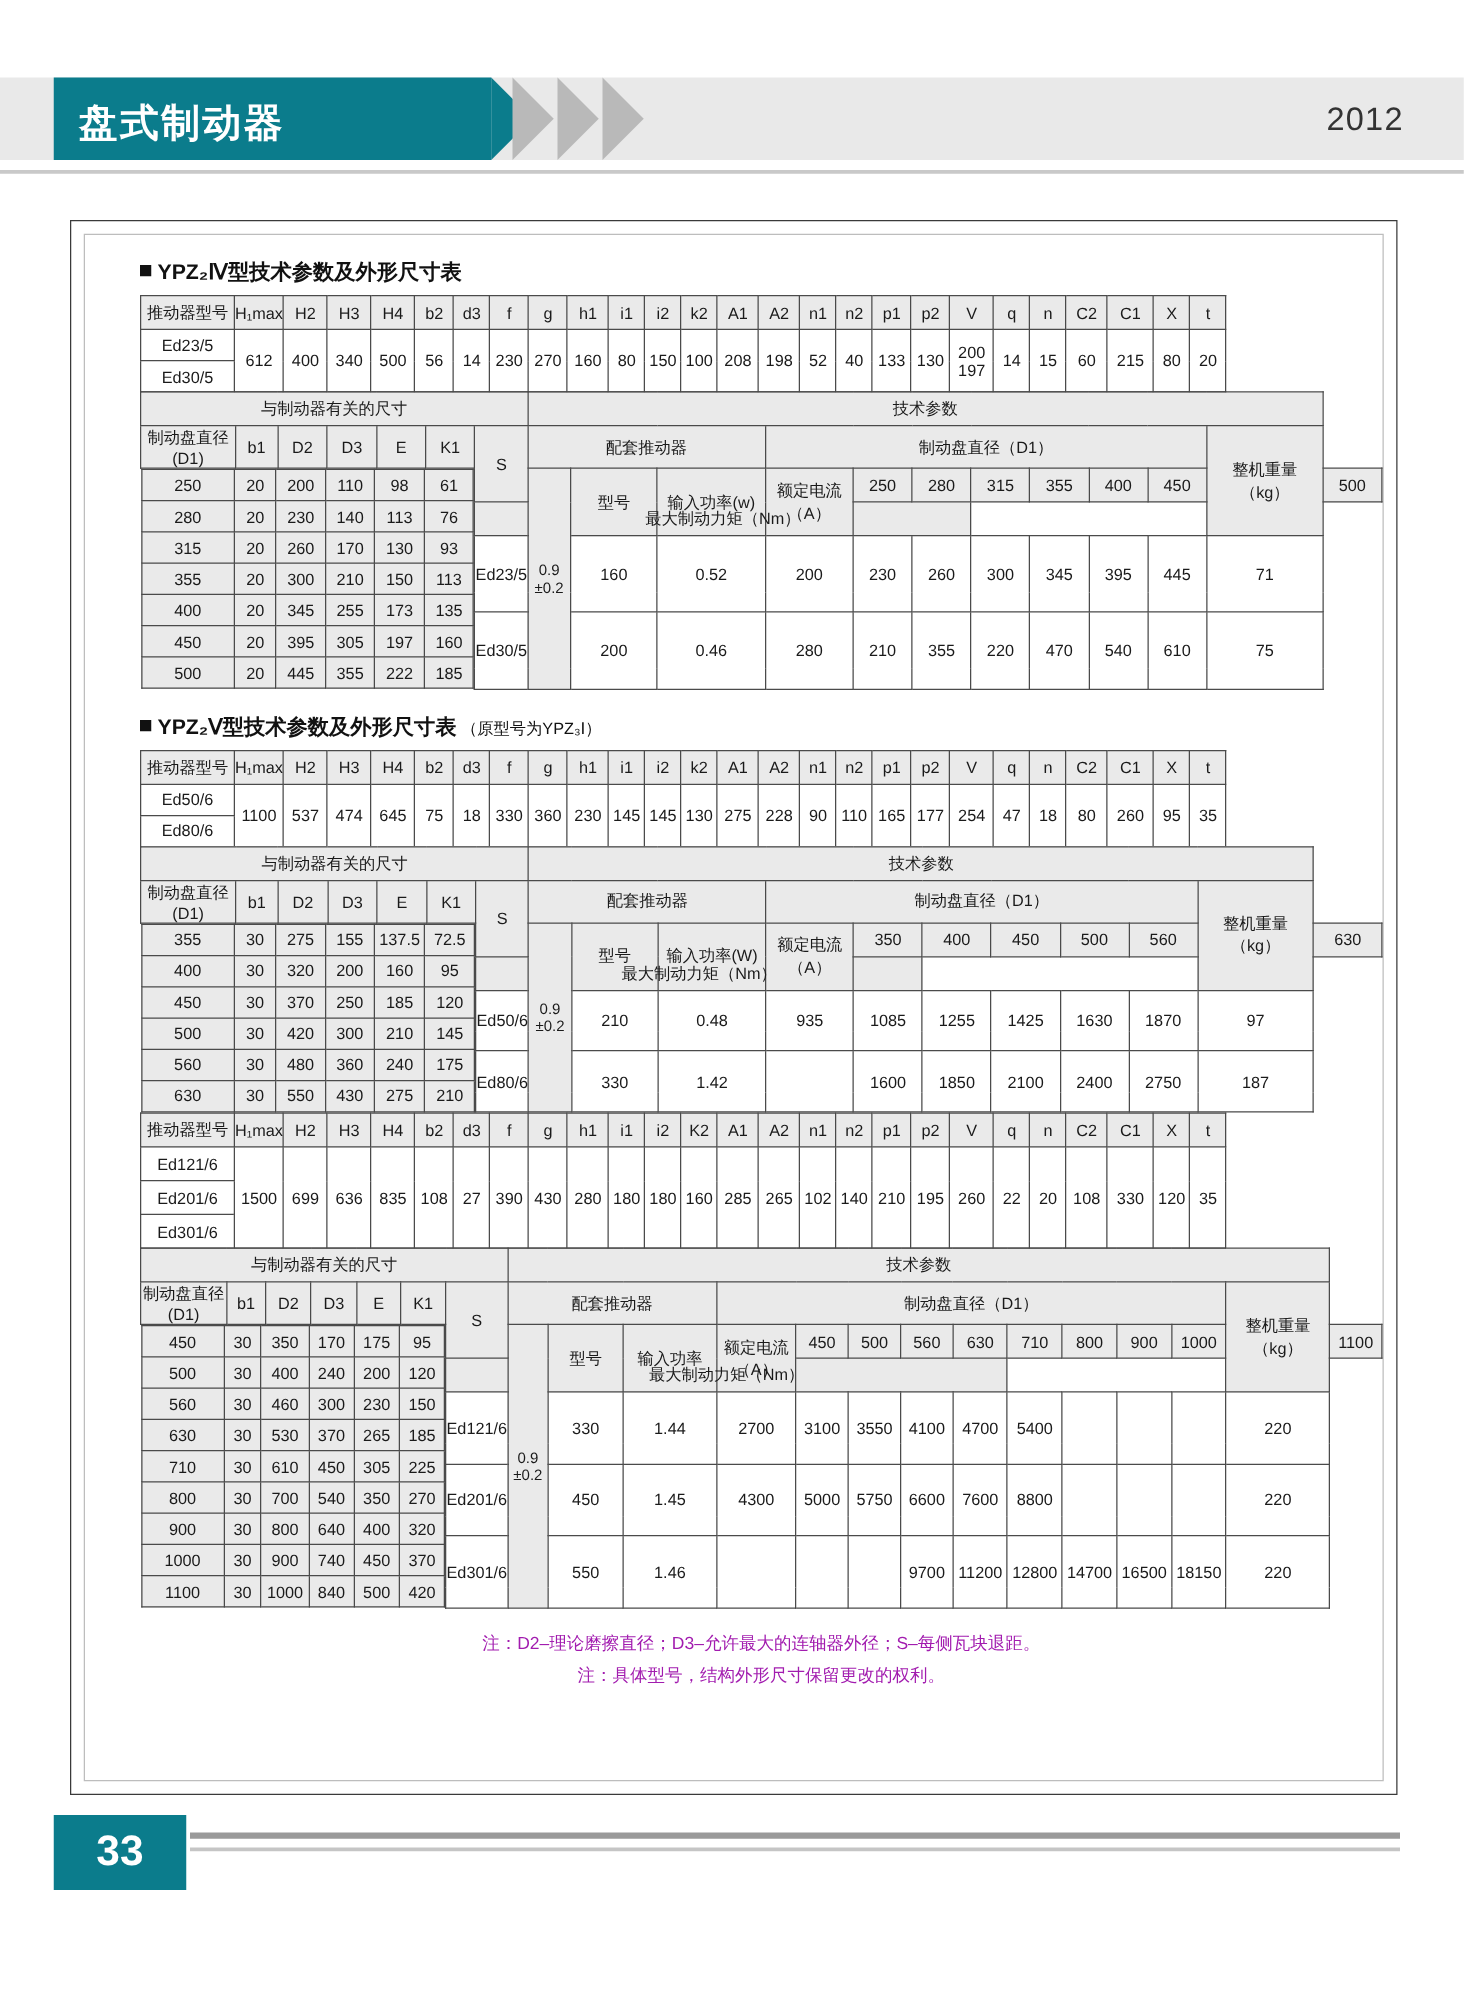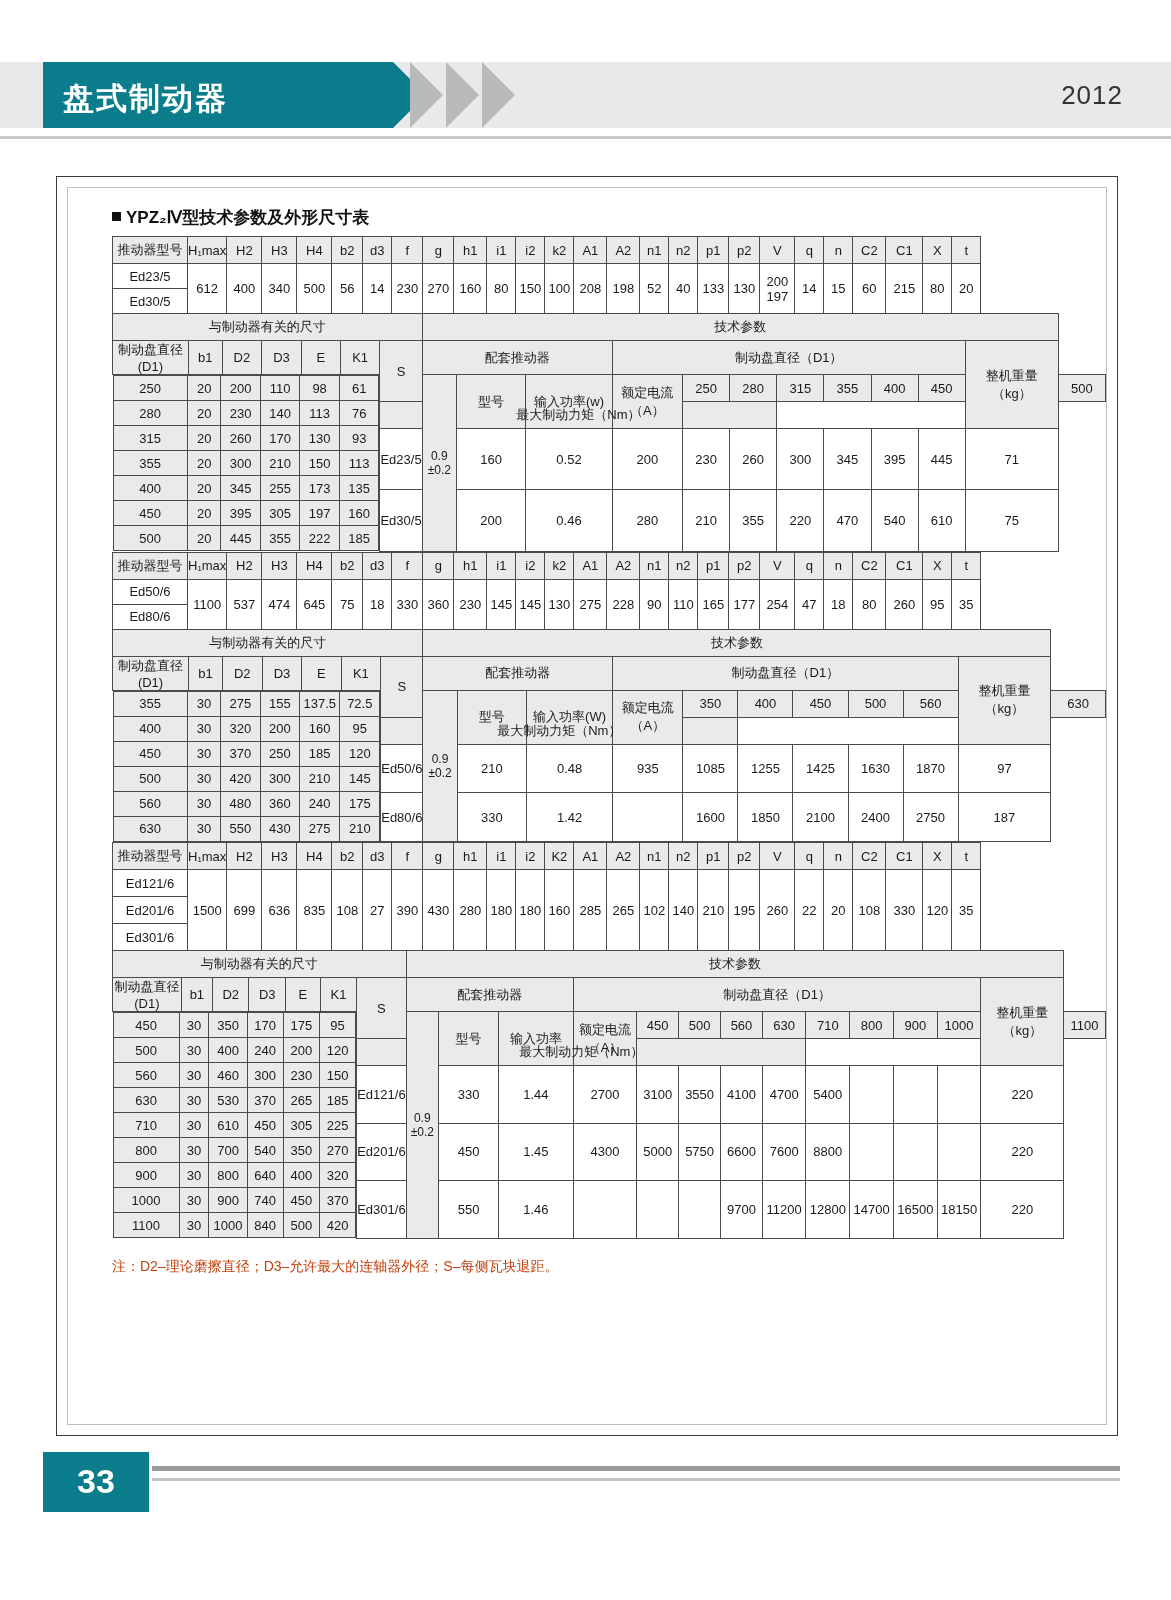--- a/index.html
+++ b/index.html
@@ -31,21 +31,21 @@
 
   .sec-head{margin:18px 0 7px 44px;font-size:17px;font-weight:bold;color:#111;}
   .sec-head .sq{display:inline-block;width:9px;height:9px;background:#111;margin-right:5px;vertical-align:2px;}
   .sec-head .note{font-weight:normal;font-size:13px;}
 
   table{border-collapse:collapse;font-size:13px;}
   .tbl{margin-left:44px;}
   td,th{border:1px solid #4a4a4a;text-align:center;vertical-align:middle;padding:0;font-weight:normal;}
   .hdrow td{background:#eaeaea;height:26px;font-size:13px;}
 
-  .notes{margin:14px 0 0 44px;font-size:14px;color:#c2410c;line-height:1.9;}
+  .notes{margin:14px 0 0 44px;font-size:14px;color:#a21caf;line-height:1.9;text-align:center;}
 
   
   .footer{position:absolute;left:0;top:1452px;width:1171px;height:60px;}
   .pagebox{position:absolute;left:43px;top:0;width:106px;height:60px;background:#0b7c8c;}
   .pagenum{position:absolute;left:0;top:0;width:106px;height:60px;line-height:58px;text-align:center;color:#fff;font-size:34px;font-weight:bold;}
   .foot-rule1{position:absolute;left:152px;top:14px;width:968px;height:5px;background:#9a9a9a;}
   .foot-rule2{position:absolute;left:152px;top:26px;width:968px;height:3px;background:#c5c5c5;}
 </style>
 </head>
 <body>
@@ -253,20 +253,21 @@
                 <td rowspan="2">470</td>
                 <td rowspan="2">540</td>
                 <td rowspan="2">610</td>
                 <td rowspan="2">75</td>
               </tr>
               <tr></tr>
             </tbody>
           </table>
         </div>
         <div>
+          <div class="sec-head"><span class="sq"></span><span>YPZ₂Ⅴ型技术参数及外形尺寸表</span><span class="note"> （原型号为YPZ₃Ⅰ）</span></div>
           <table class="tbl">
             <tbody>
               <tr class="hdrow">
                 <td style="width:74px">推动器型号</td>
                 <td style="width:38px">H₁max</td>
                 <td style="width:34px">H2</td>
                 <td style="width:34px">H3</td>
                 <td style="width:34px">H4</td>
                 <td style="width:30px">b2</td>
                 <td style="width:28px">d3</td>
@@ -669,20 +670,21 @@
                 <td rowspan="2">220</td>
               </tr>
               <tr></tr>
             </tbody>
           </table>
         </div>
       </div>
 
     <div class="notes">
       <div>注：D2–理论磨擦直径；D3–允许最大的连轴器外径；S–每侧瓦块退距。</div>
+      <div>注：具体型号，结构外形尺寸保留更改的权利。</div>
     </div>
 
   </div>
 </div>
 
 <div class="footer">
   <div class="pagebox">
     <div class="pagenum">33</div>
   </div>
   <div class="foot-rule1"></div>

